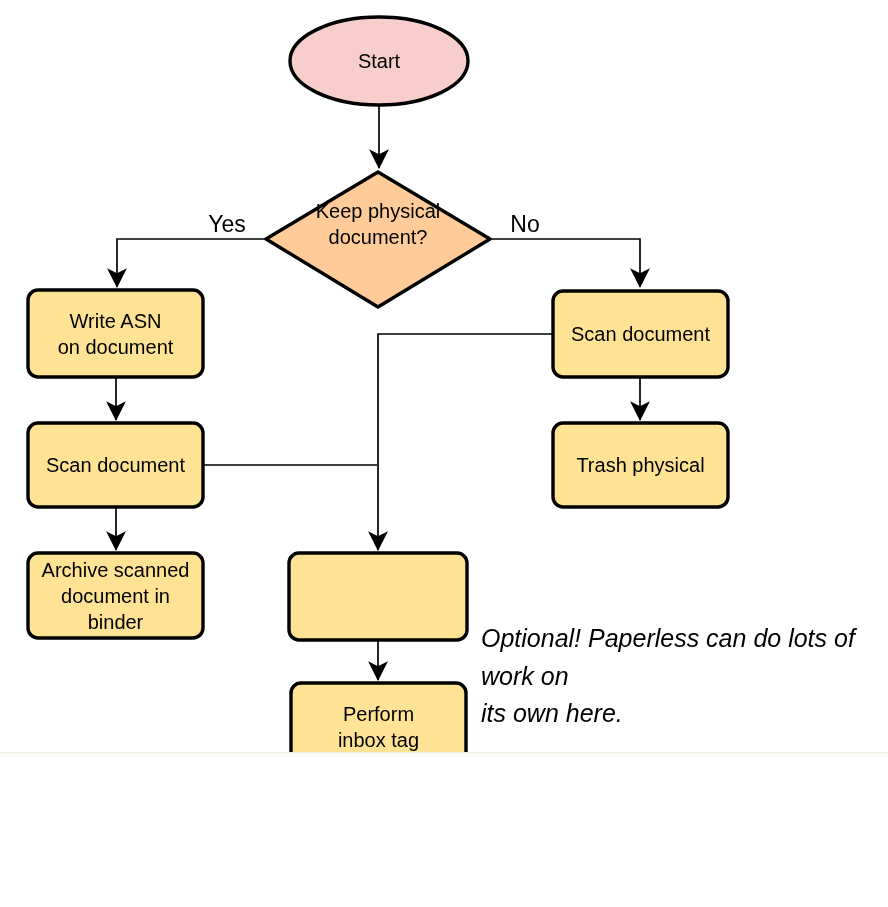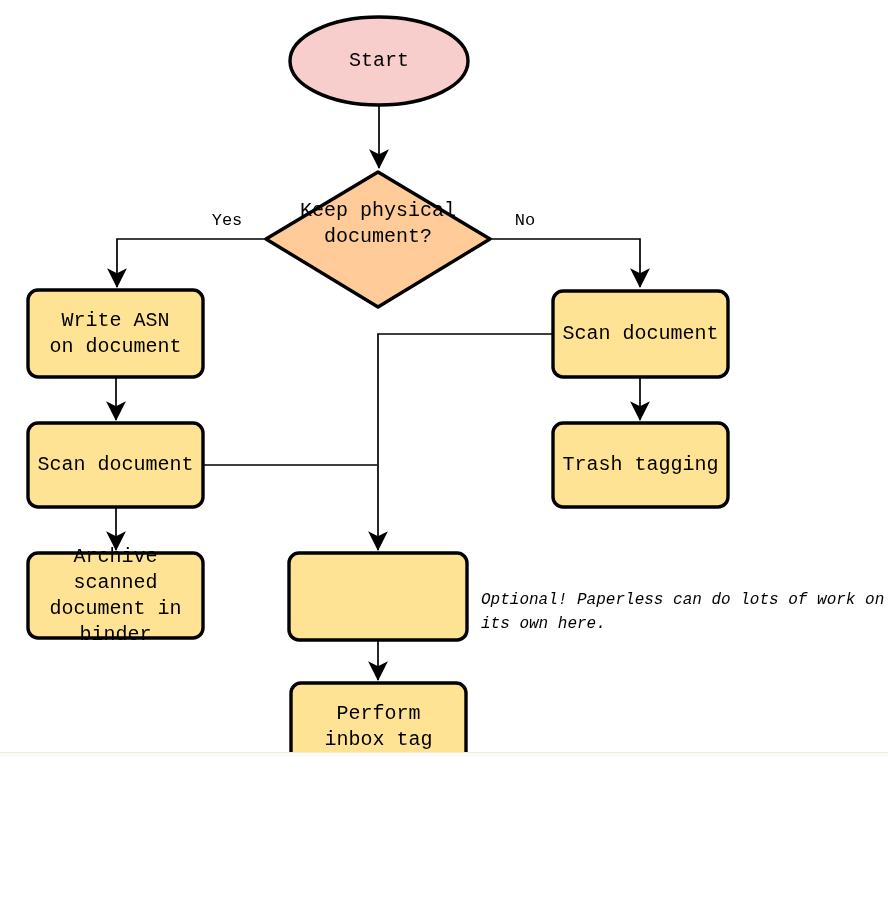--- a/index.html
+++ b/index.html
@@ -6,21 +6,21 @@
     margin: 0;
     padding: 0;
     background: #ffffff;
   }
   .stage {
     position: relative;
     width: 888px;
     height: 757px;
     background: #ffffff;
     overflow: hidden;
-    font-family: Liberation Mono, monospace;
+    font-family: Liberation Sans, sans-serif;
     color: #000000;
   }
   .stage svg {
     position: absolute;
     left: 0;
     top: 0;
   }
   .shape {
     stroke: #000000;
     stroke-width: 3.4;
@@ -36,29 +36,29 @@
     align-items: center;
     justify-content: center;
     text-align: center;
     font-size: 20px;
     line-height: 1.3;
     white-space: pre-line;
     pointer-events: none;
   }
   .edge-label {
     position: absolute;
-    font-size: 17px;
+    font-size: 23px;
     text-align: center;
     pointer-events: none;
   }
   .note-text {
     position: absolute;
     left: 481px;
-    top: 588px;
-    font-size: 16px;
+    top: 620px;
+    font-size: 25px;
     font-style: italic;
     line-height: 1.5;
     white-space: pre-line;
     pointer-events: none;
   }
   .bottom-edge {
     position: absolute;
     left: 0;
     bottom: 0;
     width: 888px;
@@ -105,21 +105,21 @@
   <div class="node-label" style="left:289px; top:17px; width:180px; height:88px;">Start</div>
   <div class="node-label" style="left:266px; top:156px; width:224px; height:135px;">Keep physical
 document?</div>
   <div class="node-label" style="left:28px; top:290px; width:175px; height:87px;">Write ASN
 on document</div>
   <div class="node-label" style="left:28px; top:423px; width:175px; height:84px;">Scan document</div>
   <div class="node-label" style="left:28px; top:553px; width:175px; height:85px;">Archive scanned
 document in
 binder</div>
   <div class="node-label" style="left:553px; top:291px; width:175px; height:86px;">Scan document</div>
-  <div class="node-label" style="left:553px; top:423px; width:175px; height:84px;">Trash tagging</div>
+  <div class="node-label" style="left:553px; top:423px; width:175px; height:84px;">Trash physical</div>
   <div class="node-label" style="left:291px; top:683px; width:175px; height:87px;">Perform
 inbox tag</div>
   <div class="node-label" style="left:290px; top:812px; width:177px; height:83px;">End</div>
 
   <div class="edge-label" style="left:205px; top:211px; width:44px;">Yes</div>
   <div class="edge-label" style="left:505px; top:211px; width:40px;">No</div>
 
   <div class="note-text">Optional! Paperless can do lots of work on
 its own here.</div>
 

